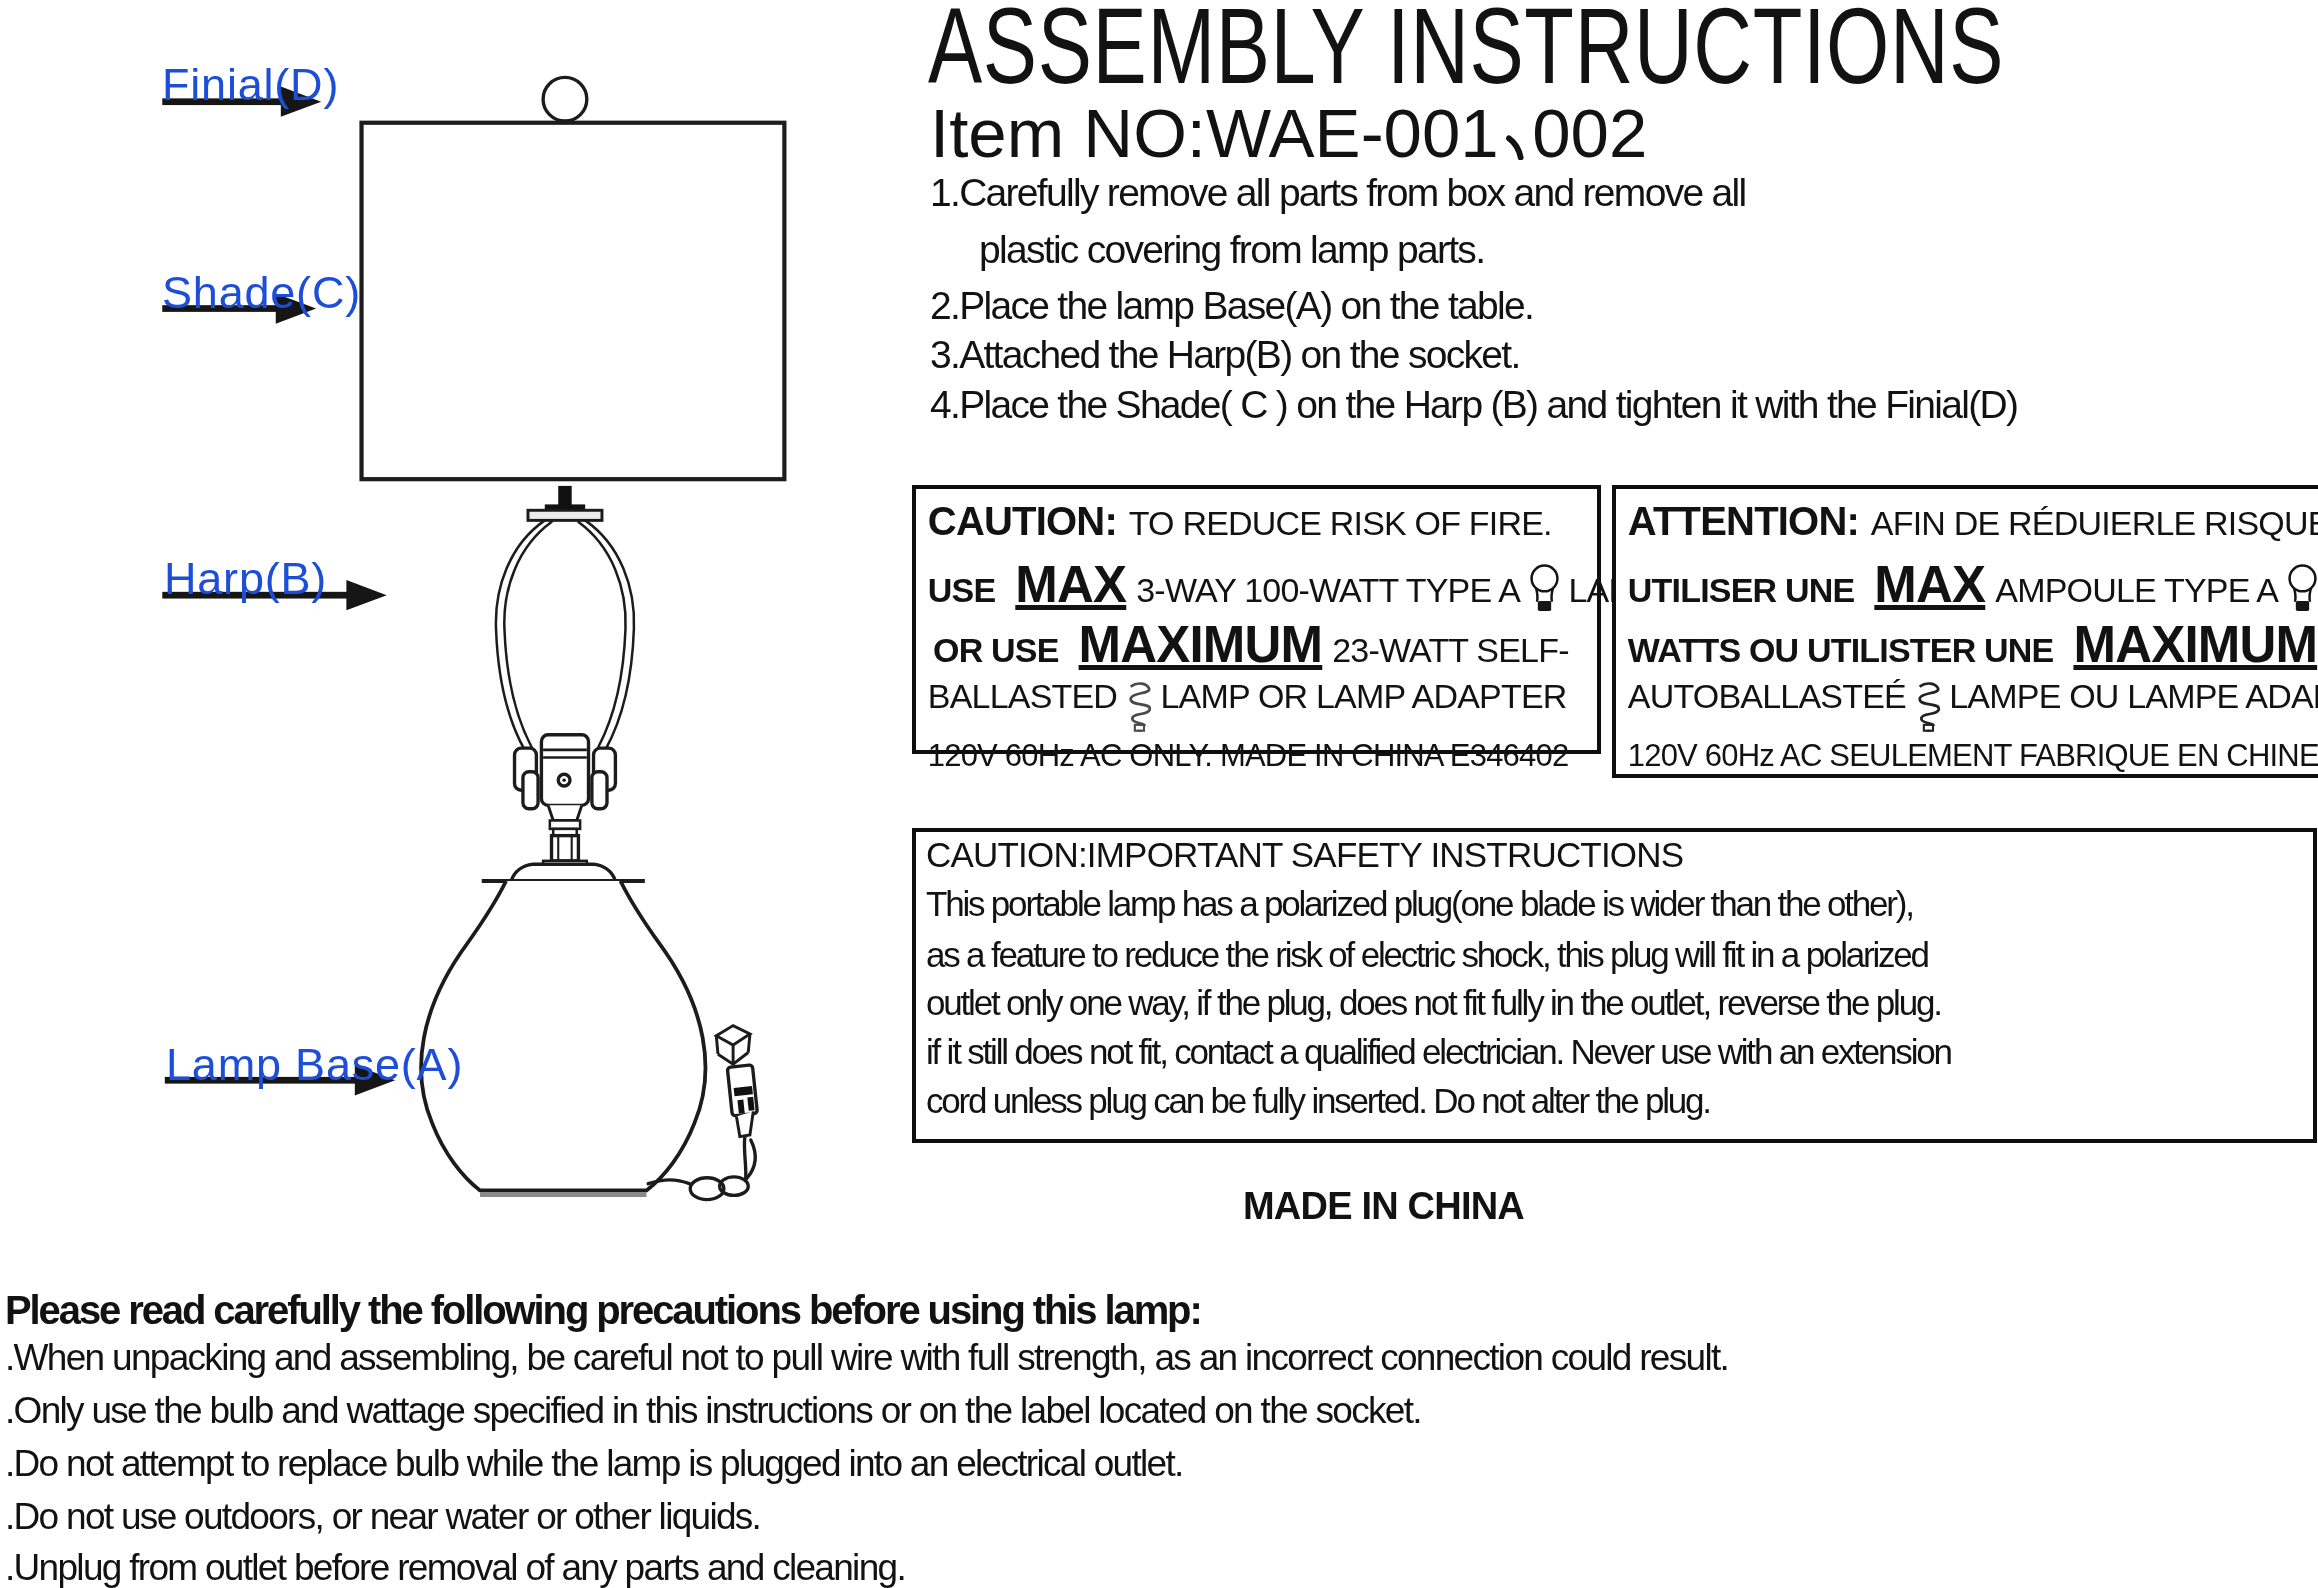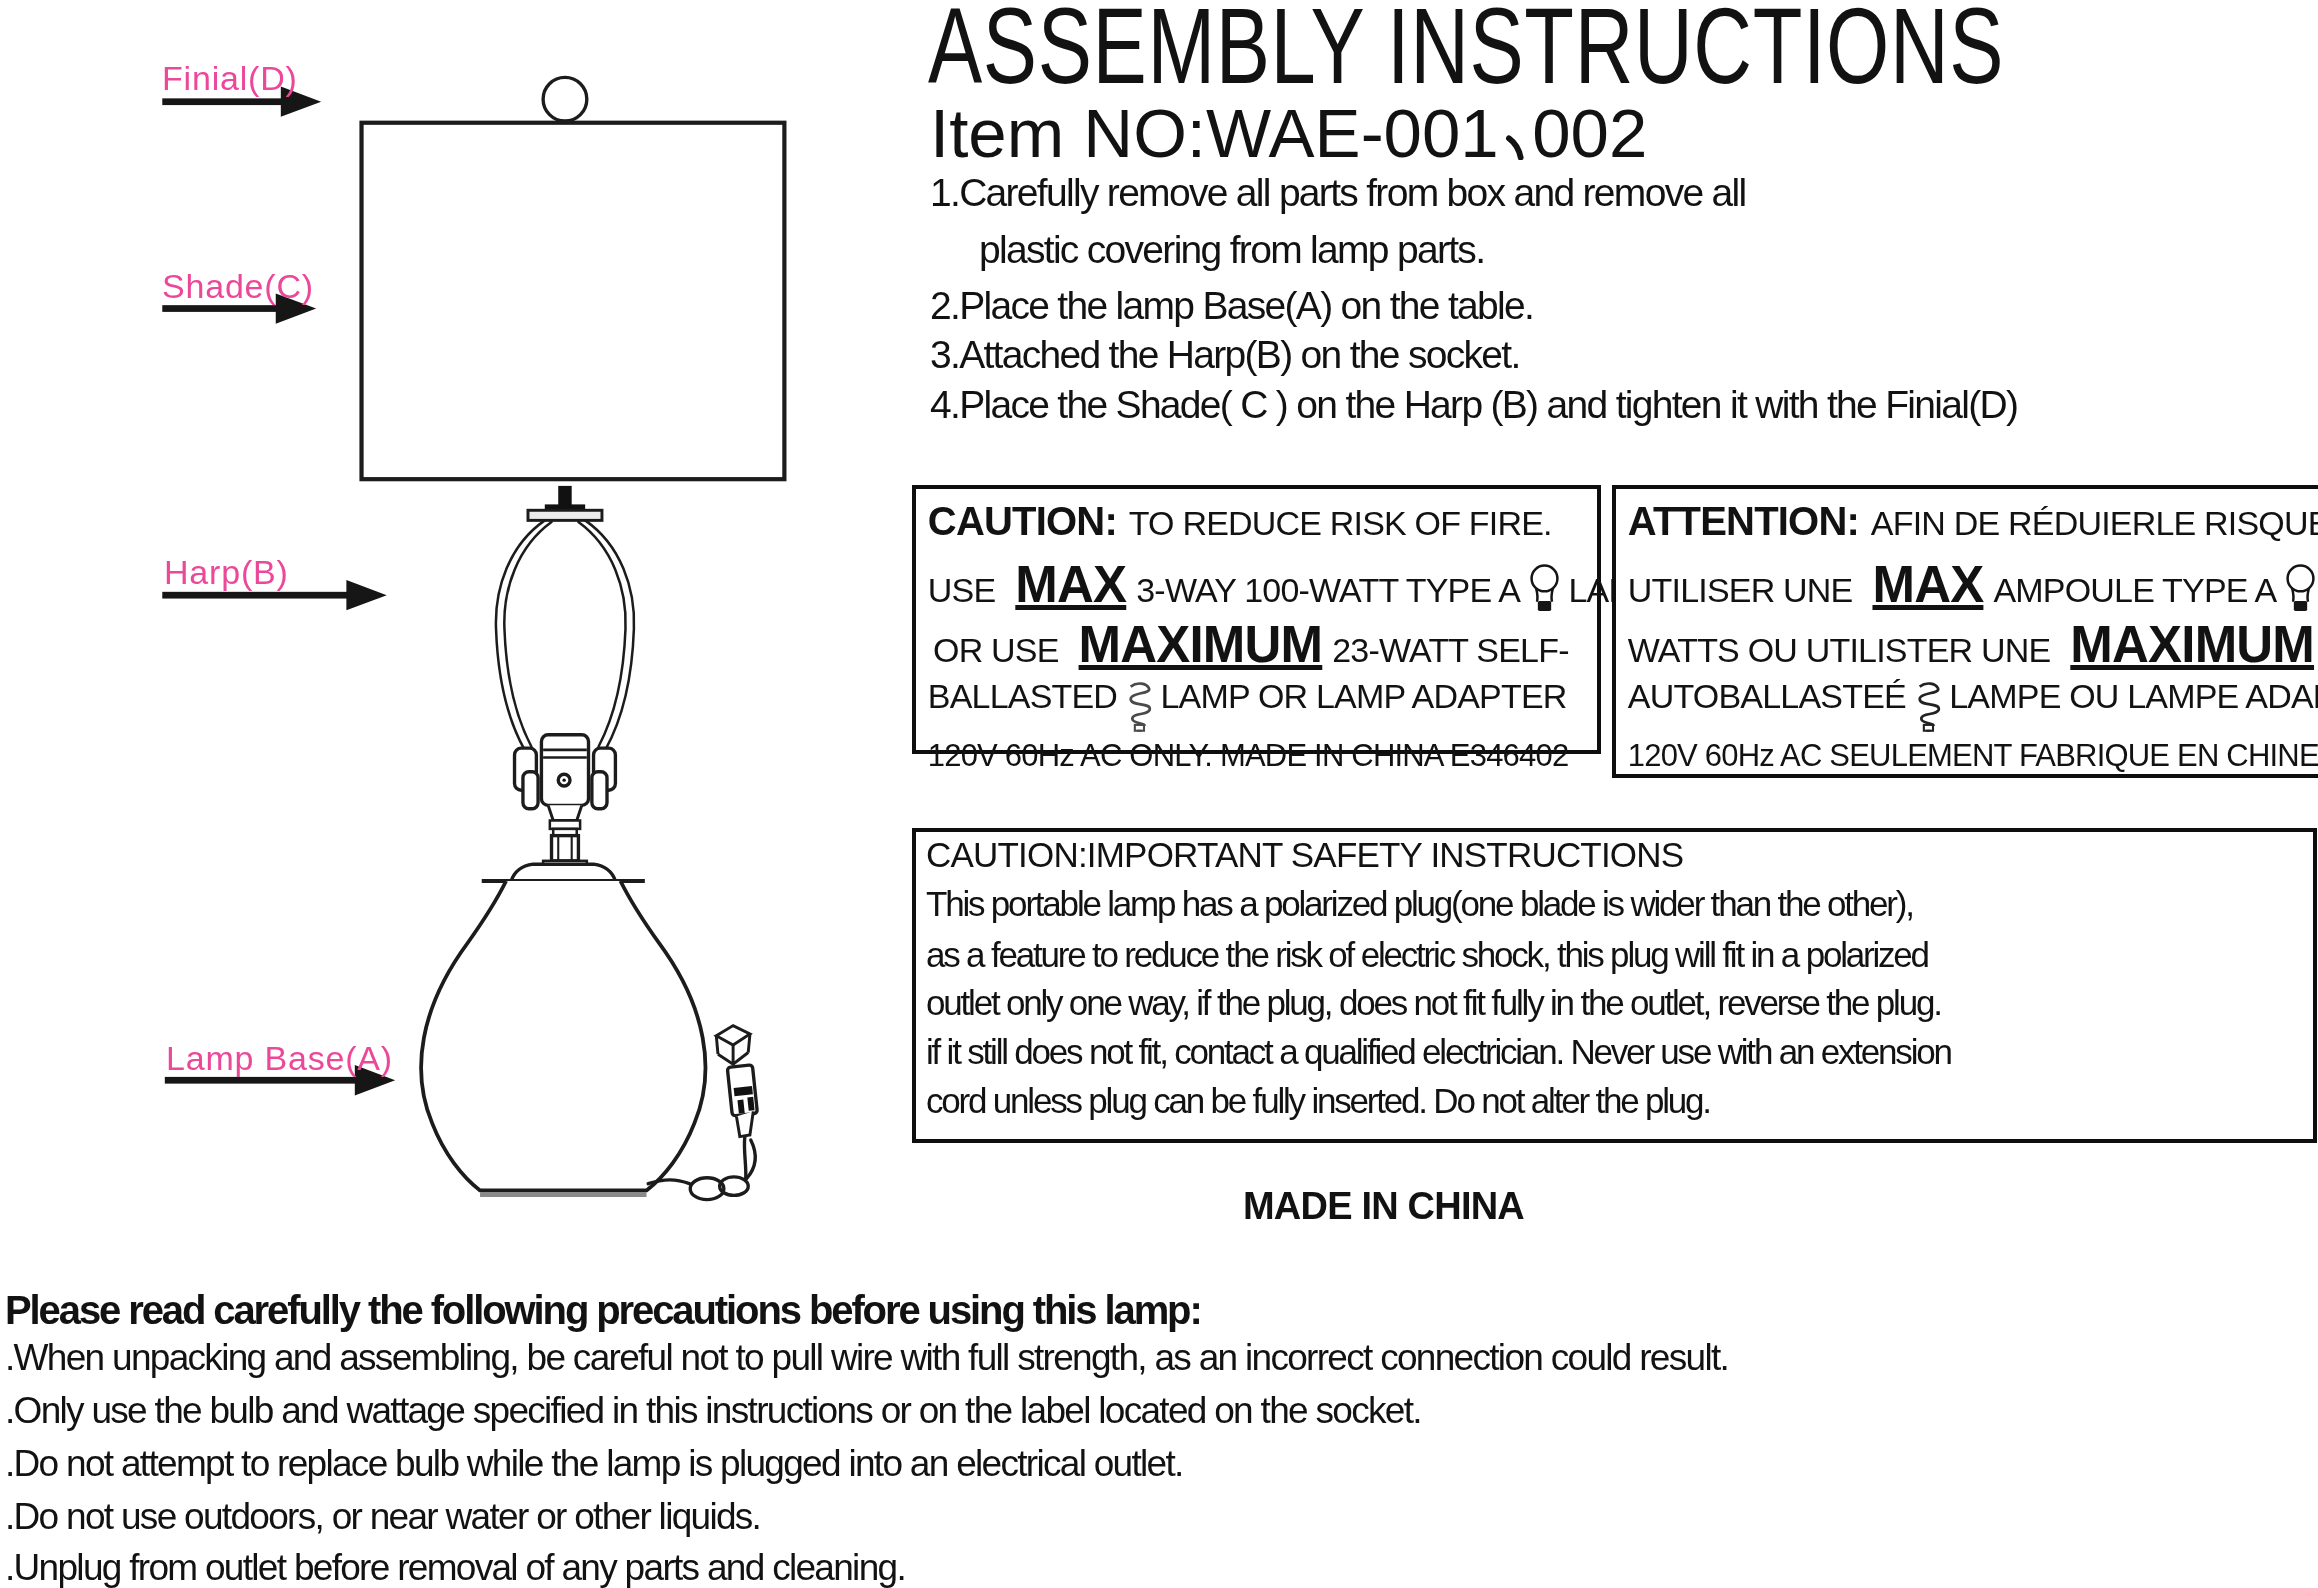--- a/index.html
+++ b/index.html
@@ -29,32 +29,32 @@
   .cbox{
     position:absolute;
     border:4.2px solid #0e0e0e;
     background:#fff;
     box-sizing:border-box;
   }
   .cl{position:absolute;display:flex;align-items:baseline;white-space:nowrap;
       font-size:34px;letter-spacing:-0.8px;}
   .cl .big{font-weight:bold;font-size:51px;letter-spacing:-0.8px;margin:0 10px;text-decoration:underline;}
   .cl .cap{font-weight:bold;font-size:40px;letter-spacing:-0.8px;margin-right:11.8px;}
-  .cl .sp{margin-right:10px;}
+  .cl .sp{margin-right:10px;font-weight:bold;}
   .cl svg{align-self:center;margin:0 6.7px;transform:translateY(3.4px);}
   .small-line{font-size:31px;letter-spacing:-0.8px;}
 
   .safety-line{position:absolute;font-size:35px;letter-spacing:-2.2px;white-space:nowrap;}
 
   .made-in{left:1243px;top:1185px;font-size:38px;font-weight:bold;letter-spacing:-0.8px;text-align:right;}
 
   .prec-head{left:5px;top:1288px;font-size:40px;font-weight:bold;letter-spacing:-2.1px;}
   .prec{font-size:37px;letter-spacing:-1.7px;}
 
-  .dlabel{font-size:34px;letter-spacing:0.8px;color:#ec4899;}
+  .dlabel{font-size:45px;letter-spacing:0.8px;color:#1d4ed8;}
 
   svg{display:block;}
 </style>
 </head>
 <body>
 
 <svg class="abs" style="left:0;top:0" width="908" height="1261" viewBox="0 0 1080 1500" fill="none" stroke="#1c1c1c">
 
   <g stroke="none" fill="#161616">
     <rect x="193" y="117" width="146" height="8"></rect>

